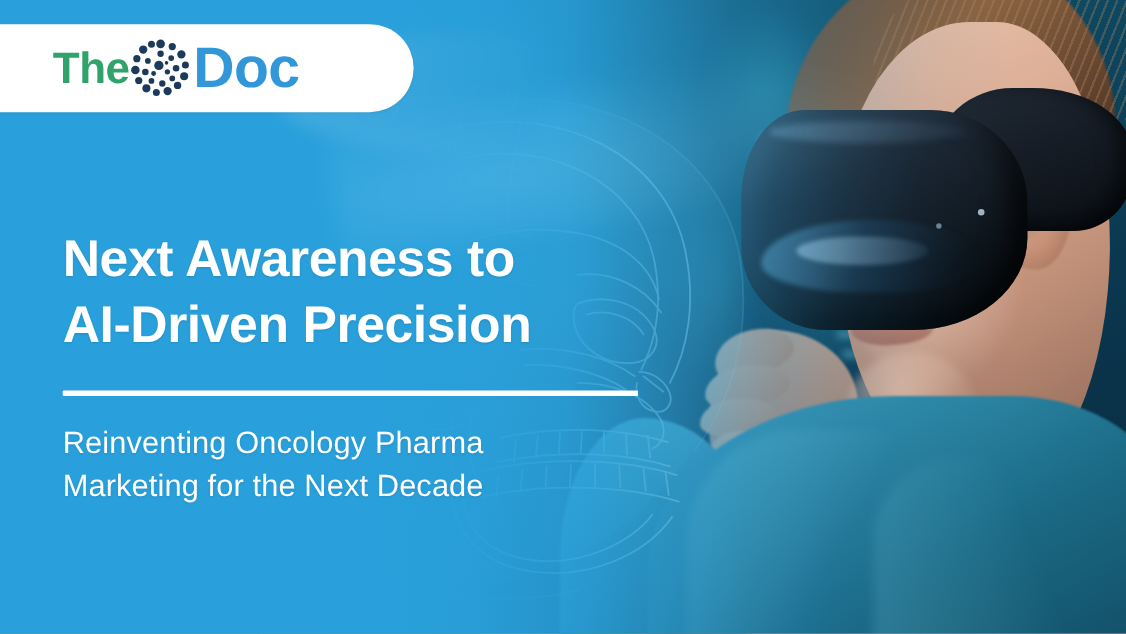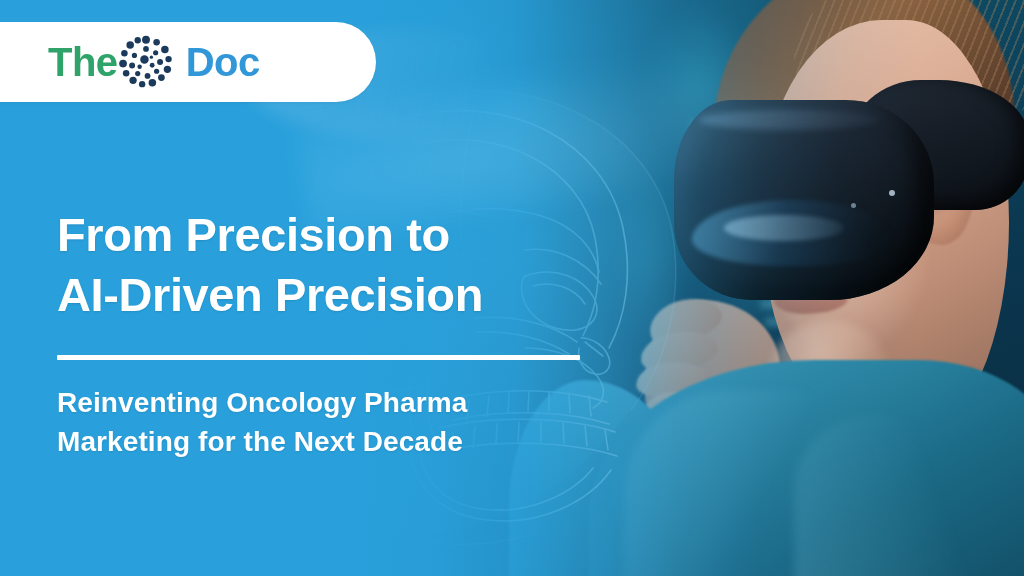--- a/index.html
+++ b/index.html
@@ -300,26 +300,26 @@
   .logo-mark svg { display:block; width:100%; height:100%; }
   .logo-nco {
     font-size: 40px;
     font-weight: 700;
     letter-spacing: -0.5px;
     color: #1b3a5c;
     line-height: 1;
     margin-left: -2px;
   }
   .logo-doc {
-    font-size: 40px;
+    font-size: 52px;
     font-weight: 700;
     letter-spacing: -0.5px;
     color: #3197d8;
     line-height: 1;
-    margin-left: 14px;
+    margin-left: 4px;
   }
 
   
   .copy {
     position: absolute;
     left: 57px;
     top: 205px;
     width: 620px;
     z-index: 5;
   }
@@ -336,21 +336,21 @@
   .rule {
     width: 523px;
     height: 5px;
     background: #ffffff;
     margin: 31px 0 24px 0;
     border-radius: 1px;
   }
   .subhead {
     color: #ffffff;
     font-size: 28px;
-    font-weight: 700;
+    font-weight: 400;
     line-height: 1.38;
     letter-spacing: 0.1px;
     margin: 0;
     text-shadow: 0 1px 2px rgba(10,60,95,.16);
     white-space: pre-line;
   }
 </style>
 </head>
 <body>
 
@@ -517,20 +517,20 @@
             <circle cx="21.4" cy="33" r="2.3"></circle>
             <circle cx="33.6" cy="23" r="1.7"></circle>
           </g>
         </svg>
       </span>
       <span class="logo-doc">Doc</span>
     </div>
   </div>
 
   <div class="copy">
-    <h1 class="headline">From Precision to
+    <h1 class="headline">Next Awareness to
 AI-Driven Precision</h1>
     <div class="rule"></div>
     <p class="subhead">Reinventing Oncology Pharma
 Marketing for the Next Decade</p>
   </div>
 
 </div>
 
 </body></html>

